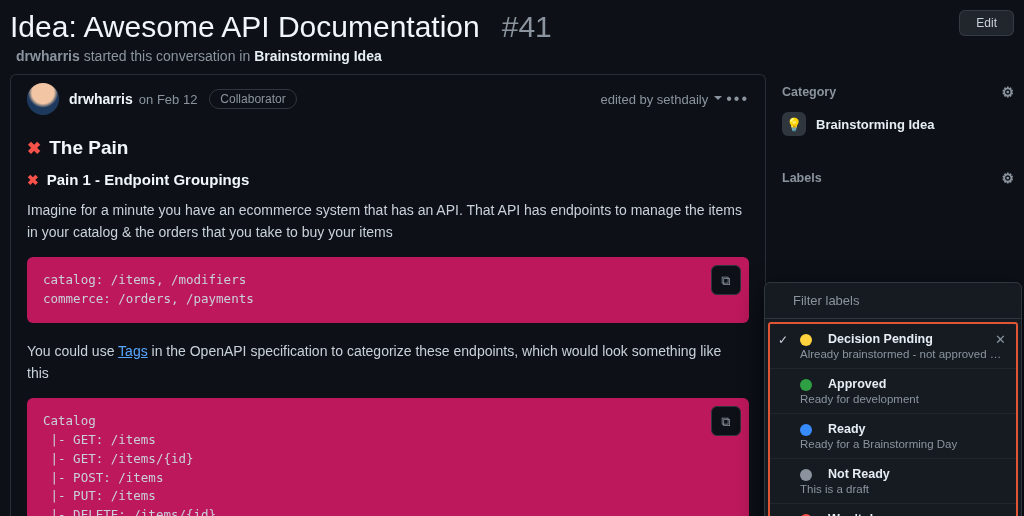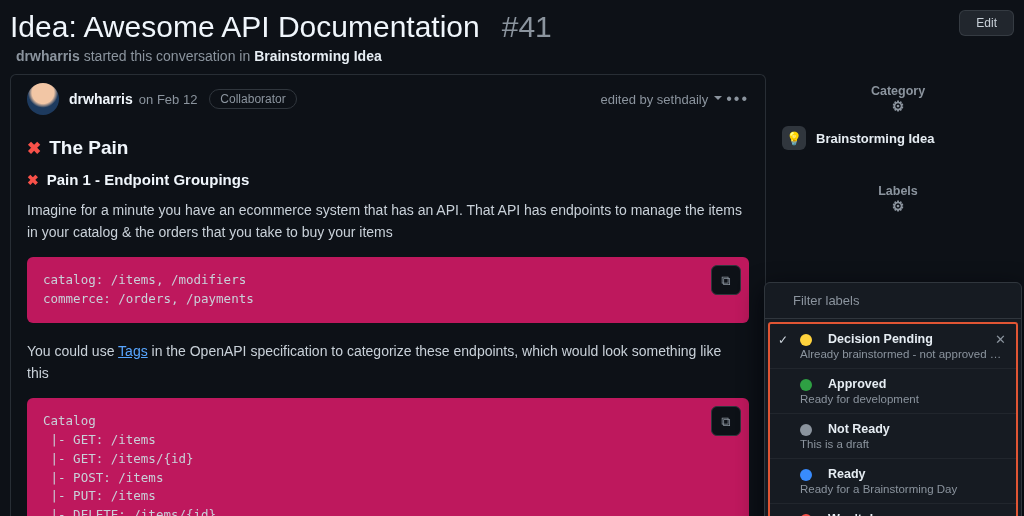--- a/index.html
+++ b/index.html
@@ -34,21 +34,21 @@
 .h2 { display:flex; align-items:center; gap:8px; font-size:19px; font-weight:600; color:#f0f6fc; margin:8px 0 12px 0; }
 .h3 { display:flex; align-items:center; gap:8px; font-size:15px; font-weight:600; color:#f0f6fc; margin:8px 0 12px 0; }
 .x-icon { color:#f85149; font-weight:700; font-size:17px; }
 .para { color:#c9d1d9; line-height:1.55; margin:0 5px 14px 0; }
 .para a { color:#58a6ff; text-decoration:underline; }
 
 .codeblock { position:relative; background:#be185d; border-radius:6px; padding:14px 16px; margin:8px 0 18px 0; font-family:ui-monospace,SFMono-Regular,Consolas,monospace; font-size:12.5px; color:#c9d1d9; line-height:1.5; white-space:pre; overflow:hidden; }
 .copy-btn { position:absolute; top:8px; right:8px; width:30px; height:30px; border:1px solid #30363d; border-radius:6px; background:#0d1117; color:#8b949e; display:flex; align-items:center; justify-content:center; cursor:pointer; font-size:13px; }
 
 .side-section { margin-bottom:18px; }
-.side-head { display:flex; justify-content:space-between; align-items:center; color:#8b949e; font-size:12.5px; font-weight:600; padding:10px 0 6px 0;flex-direction:column; }
+.side-head { display:flex; justify-content:space-between; align-items:center; color:#8b949e; font-size:12.5px; font-weight:600; padding:10px 0 6px 0; }
 .gear { color:#8b949e; cursor:pointer; font-size:14px; }
 .cat-chip { display:flex; align-items:center; gap:10px; padding:6px 0; }
 .cat-emoji { width:24px; height:24px; background:#30363d; border-radius:6px; display:flex; align-items:center; justify-content:center; font-size:13px; }
 .cat-name { color:#e6edf3; font-size:13px; font-weight:600; }
 
 .labels-popup { position:absolute; top:208px; right:-8px; width:258px; background:#161b22; border:1px solid #30363d; border-radius:6px; box-shadow:0 8px 24px rgba(1,4,9,0.85); z-index:10; font-size:12.5px; }
 .lp-input { width:100%; padding:10px 28px; background:transparent; border:none; border-bottom:1px solid #30363d; color:#c9d1d9; font-size:13px; outline:none; }
 .lp-input::placeholder { color:#8b949e; }
 .lp-list { border:2px solid #e05534; border-radius:3px; margin:3px; }
 .lp-item { padding:8px 12px 8px 30px; position:relative; border-top:1px solid #21262d; cursor:pointer; }
@@ -147,31 +147,31 @@
           </div>
           <div class="lp-item">
             <div class="lp-name-row">
               <span class="lp-dot" style="background:#2ea043"></span>
               <span class="lp-name">Approved</span>
             </div>
             <div class="lp-desc">Ready for development</div>
           </div>
           <div class="lp-item">
             <div class="lp-name-row">
+              <span class="lp-dot" style="background:#388bfd"></span>
+              <span class="lp-name">Ready</span>
+            </div>
+            <div class="lp-desc">Ready for a Brainstorming Day</div>
+          </div>
+          <div class="lp-item">
+            <div class="lp-name-row">
               <span class="lp-dot" style="background:#8b949e"></span>
               <span class="lp-name">Not Ready</span>
             </div>
             <div class="lp-desc">This is a draft</div>
-          </div>
-          <div class="lp-item">
-            <div class="lp-name-row">
-              <span class="lp-dot" style="background:#388bfd"></span>
-              <span class="lp-name">Ready</span>
-            </div>
-            <div class="lp-desc">Ready for a Brainstorming Day</div>
           </div>
           <div class="lp-item">
             <div class="lp-name-row">
               <span class="lp-dot" style="background:#f85149"></span>
               <span class="lp-name">Won't do</span>
             </div>
           </div>
         </div>
       
     </div>

